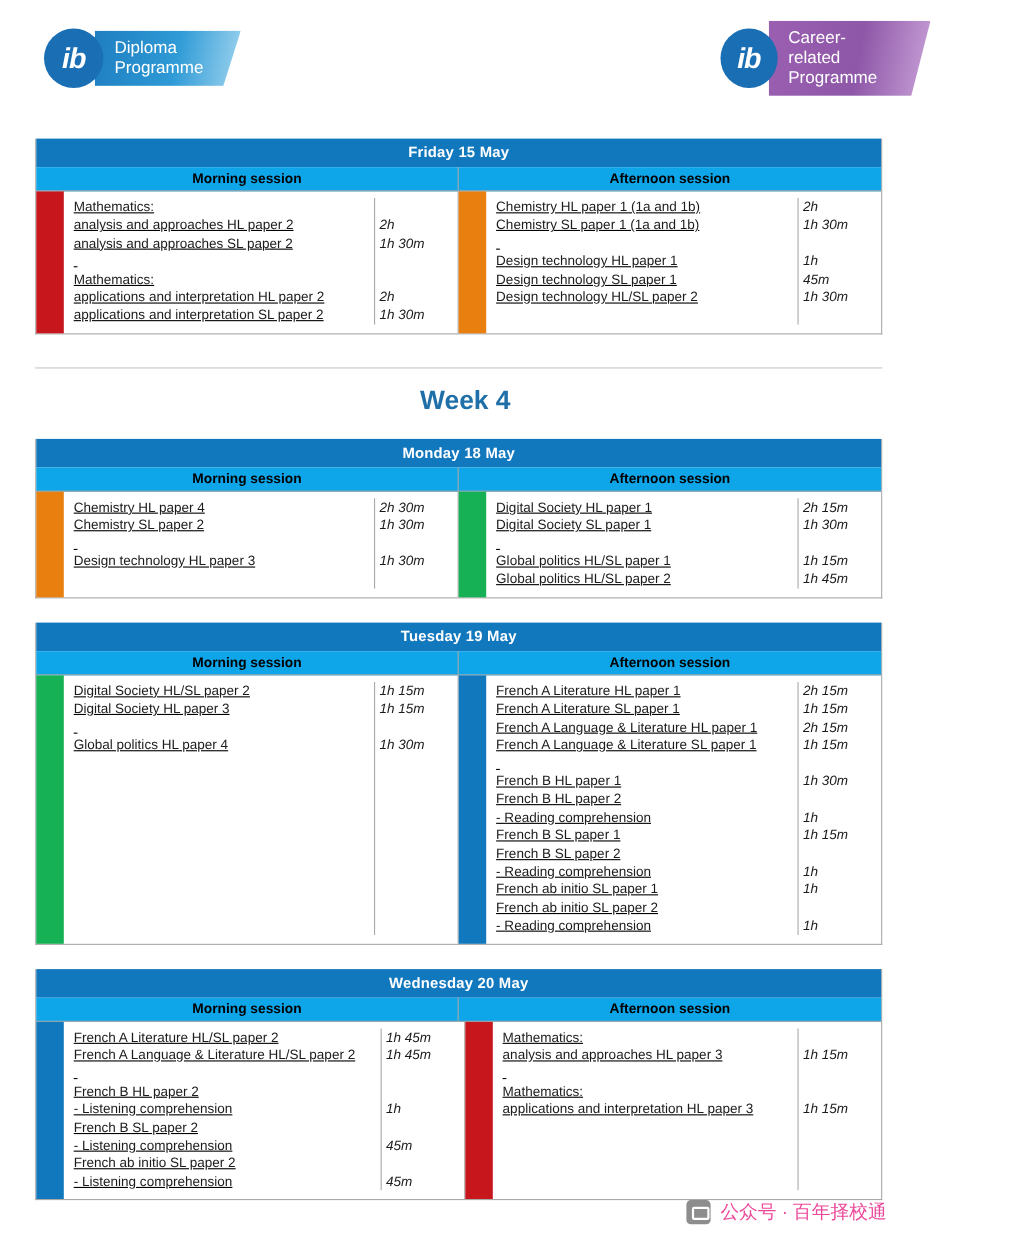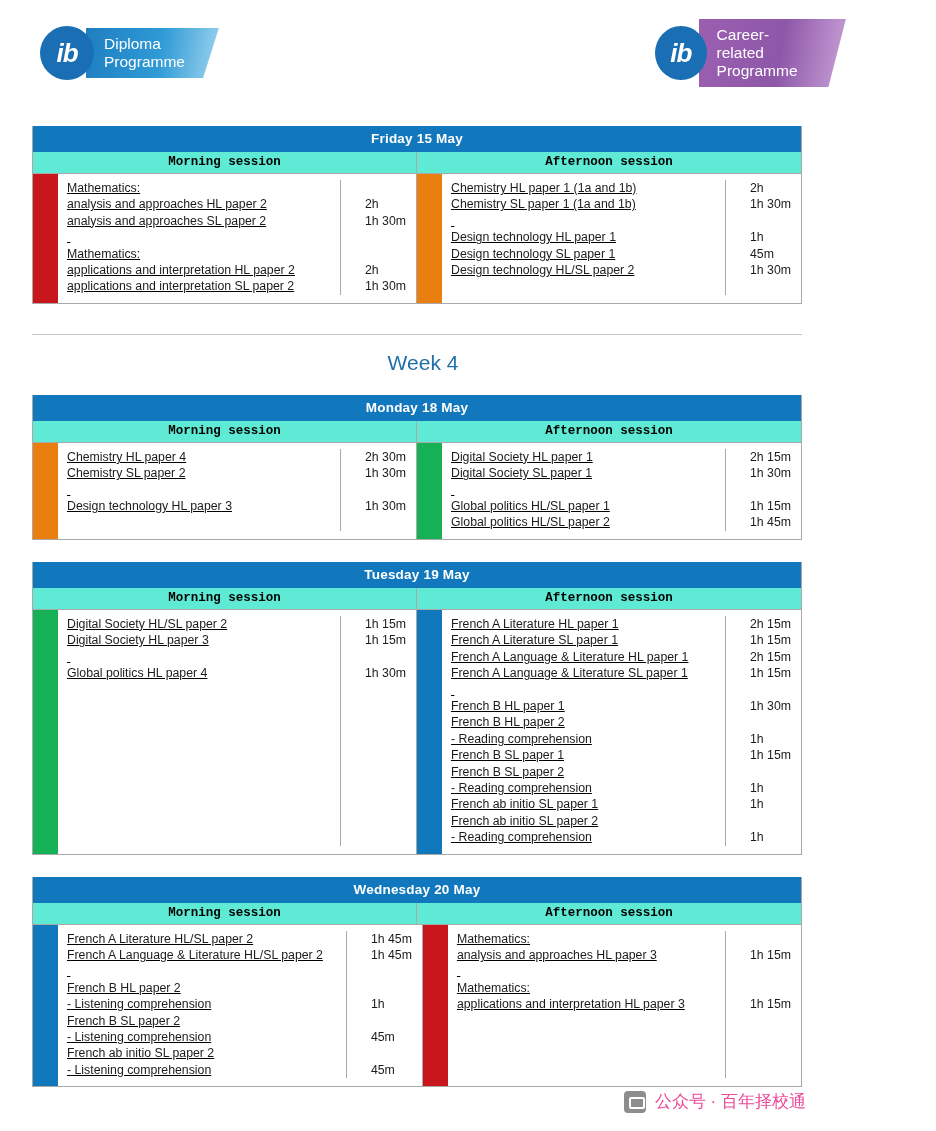--- a/index.html
+++ b/index.html
@@ -76,22 +76,21 @@
     color: #fff;
     text-align: center;
     font-weight: bold;
     font-size: 13.5px;
     padding: 5px 0 6px;
     letter-spacing: .2px;
   }
   .session-header {
     display: flex;
     border-bottom: 1px solid #a9a9a9;
-    background: #5eead4;
-    font-family: Liberation Mono, monospace;
+    background: #0ea5e9;
   }
   .session-header > div {
     flex: 1 1 50%;
     text-align: center;
     font-weight: bold;
     font-size: 12.5px;
     padding: 3px 0 4px;
   }
   .session-header > div:first-child { border-right: 1px solid #a9a9a9; }
 
@@ -120,41 +119,42 @@
   }
   .subjects {
     flex: 1 1 auto;
     padding-left: 9px;
     padding-right: 6px;
     text-decoration: underline;
   }
   .durations {
     flex: 0 0 76px;
     border-left: 1px solid #a9a9a9;
-    padding-left: 24px;
+    padding-left: 4px;
     margin-left: 17px;
+    font-style: italic;
   }
   .line {
     font-size: 12.3px;
     line-height: 16.4px;
     color: #1b1b1b;
     white-space: pre;
   }
   .line.blank { color: transparent; }
 
   
   .week-sep {
     margin: 30px 44px 0 32px;
     border-top: 1px solid #c5c5c5;
   }
   .week-title {
     text-align: center;
     color: #1f6fa8;
-    font-size: 21px;
-    font-weight: normal;
+    font-size: 24px;
+    font-weight: bold;
     padding: 16px 0 20px;
   }
 
   
   .watermark {
     position: absolute;
     right: 40px;
     bottom: 18px;
     display: flex;
     align-items: center;

